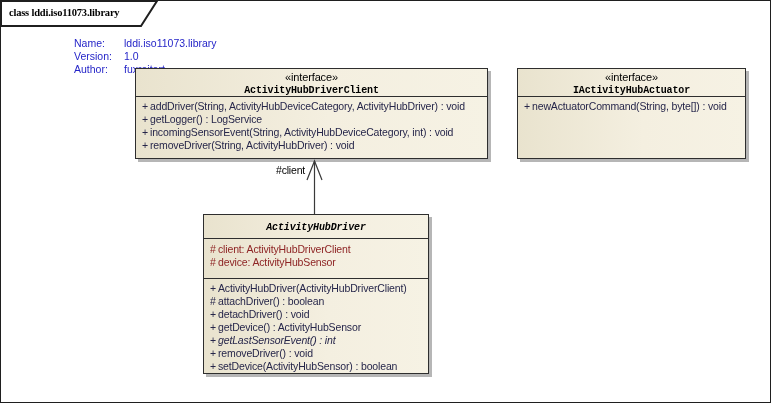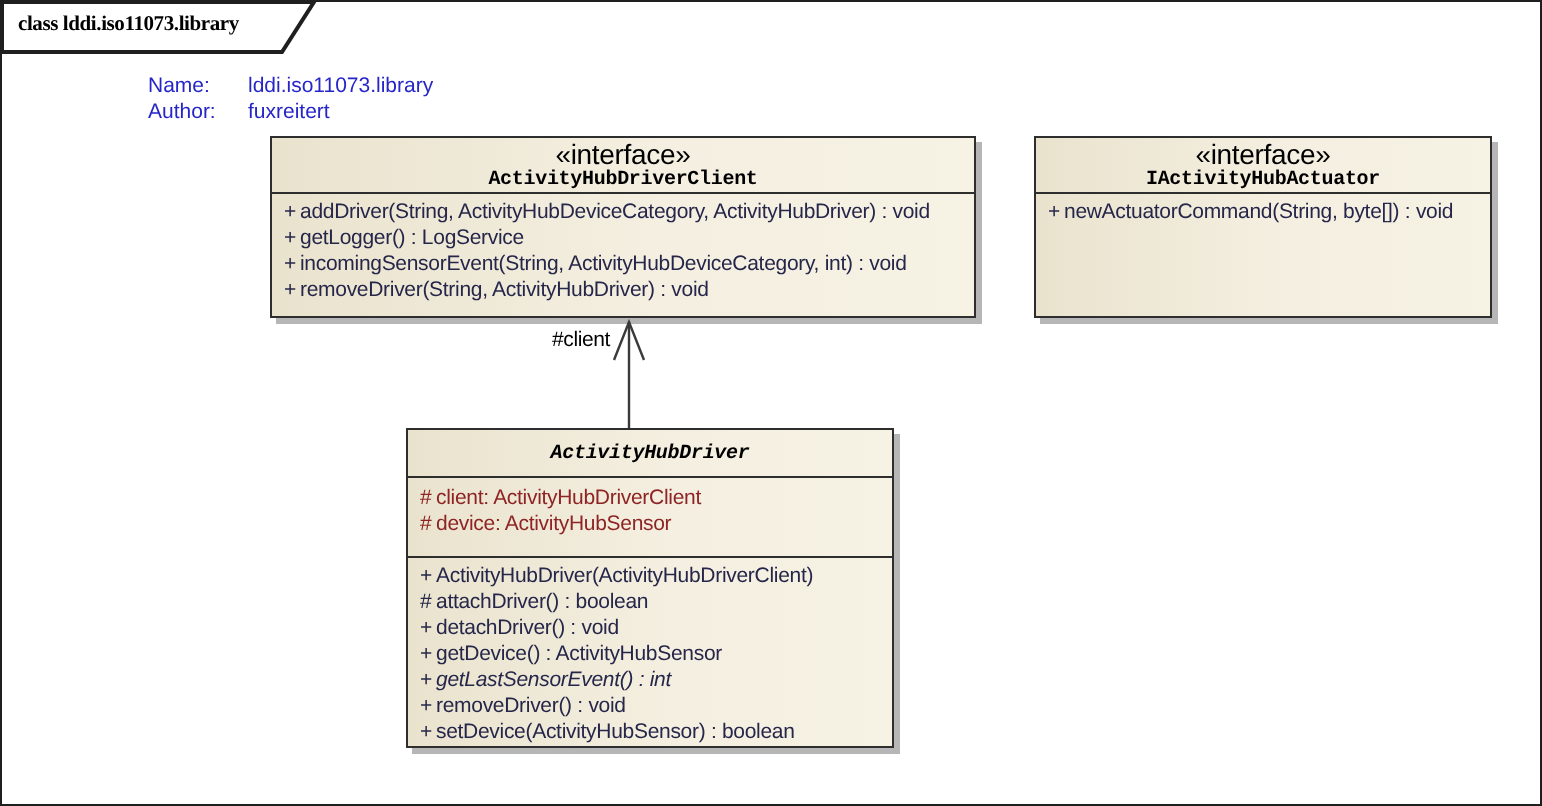--- a/index.html
+++ b/index.html
@@ -33,26 +33,26 @@
   .uml-box {
     position: absolute;
     background: linear-gradient(to right, #e9e3ce 0%, #f4efe0 55%, #f6f2e4 100%);
     border: 1px solid #2e2e2e;
     box-shadow: 3px 3px 0 0 #b6b6b6;
     font-size: 10.5px;
     letter-spacing: -0.15px;
   }
   .box-client   { left: 134px; top: 67px;  width: 353px; height: 91px; }
   .box-actuator { left: 516px; top: 67px;  width: 229px; height: 91px; }
-  .box-driver   { left: 202px; top: 213px; width: 244px; height: 160px; }
+  .box-driver   { left: 202px; top: 213px; width: 226px; height: 160px; }
 
   .hdr { border-bottom: 1px solid #2e2e2e; text-align: center; color: #000; }
   .hdr-2line { height: 28px; padding-top: 2px; }
   .hdr-1line { height: 24px; padding-top: 6px; }
-  .stereo { line-height: 13px; font-size: 14px; text-align: center; }
+  .stereo { line-height: 13px; font-size: 11px; text-align: center; }
   .cname  { line-height: 13px; font-size: 10px; font-weight: bold; font-family: Liberation Mono, monospace; }
   .cname.abstract { font-style: italic; }
 
   .section { padding-top: 3px; }
   .attrs-sec { height: 40px; border-bottom: 1px solid #2e2e2e; padding-top: 4px; }
 
   .row { display: flex; line-height: 13px; white-space: nowrap; }
   .vis { flex: none; width: 14px; padding-left: 6px; }
   .op  .vis, .op  .txt { color: #26264a; }
   .att .vis, .att .txt { color: #8e2424; }
@@ -74,20 +74,24 @@
     <svg width="170" height="30">
       <polygon points="0,0 156,0 140,25 0,25" fill="#ffffff" stroke="#1f1f1f" stroke-width="2"></polygon>
     </svg>
     <div class="tab-title">class lddi.iso11073.library</div>
   </div>
 
   <div class="props">
     <div class="prow">
       <span class="plabel">Name:</span>
       <span class="pvalue">lddi.iso11073.library</span>
+    </div>
+    <div class="prow">
+      <span class="plabel">Version:</span>
+      <span class="pvalue">1.0</span>
     </div>
     <div class="prow">
       <span class="plabel">Author:</span>
       <span class="pvalue">fuxreitert</span>
     </div>
   </div>
 
   <div class="uml-box box-client">
     <div class="hdr hdr-2line">
       <div class="stereo">«interface»</div>

